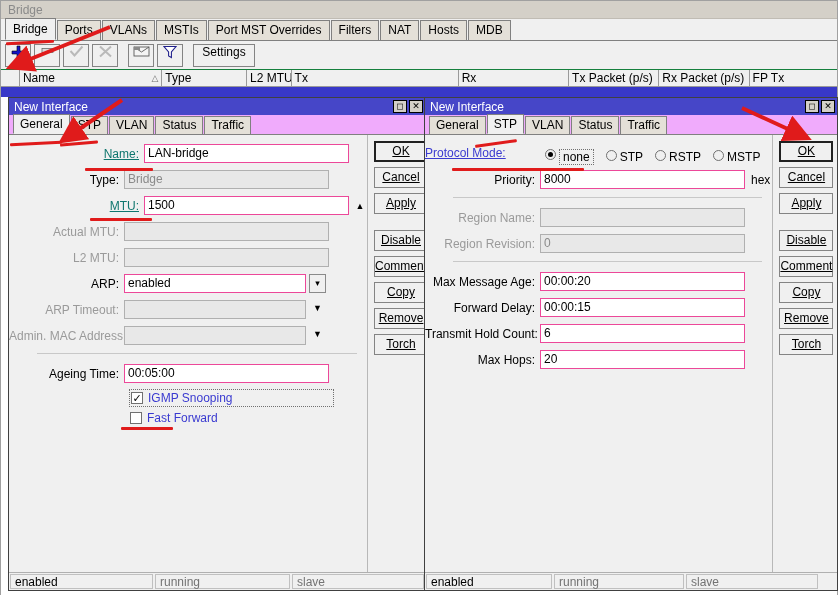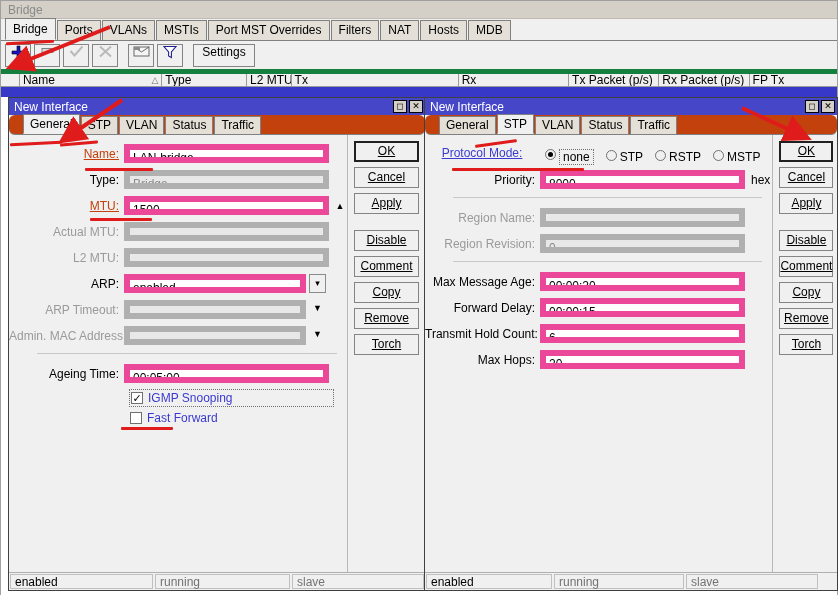--- a/index.html
+++ b/index.html
@@ -34,65 +34,65 @@
   .toolbar { height: 28px; display: flex; align-items: center; gap: 3px;
              padding: 2px 4px; background: #f0f0f0; }
   .tb-btn {
     width: 26px; height: 23px; border: 1px solid #848484;
     background: #f0f0f0; display: flex; justify-content: center;
   }
   .tb-btn.wide { width: 62px; font-size: 12px; }
   .tb-sep { width: 4px; }
 
   .colhdr { display: flex; height: 18px; background: #f0f0f0;
-            border-top: 5px solid #15803d; border-bottom: 1px solid #9a9a9a; }
+            border-top: 1px solid #15803d; border-bottom: 1px solid #9a9a9a; }
   .colhdr .cell {
     border-right: 1px solid #9a9a9a; padding: 0 3px; line-height: 17px;
     font-size: 12px; color: #000; overflow: hidden; white-space: nowrap;
     display: flex; align-items: center; justify-content: space-between;
   }
   .sel-row { height: 10px; background: #3838c8; }
   .grid-body { background: #fff; height: 100%; }
 
   
   .dialog { position: absolute; background: #f0f0f0; border: 1px solid #404040; }
   .dlg-title {
     height: 17px; background: #4646c8; color: #fff;
     display: flex; align-items: center; padding-left: 5px;
     font-size: 12px; justify-content: space-between;
   }
   .dlg-btns { display: flex; gap: 2px; padding-right: 2px; }
   .winbtn { width: 14px; height: 13px; background: #d4d0c8; border: 1px solid #000;
             display: flex; align-items: center; justify-content: center;
             font-size: 9px; line-height: 1; color: #000; }
   .dlg-tabs { display: flex; align-items: flex-end; height: 20px;
-              padding-left: 14px; background: #c2410c; border-bottom: 1px solid #808080; border-radius: 6px; }
+              padding-left: 4px; background: #f0abfc; border-bottom: 1px solid #808080; }
   .dlg-tab { height: 18px; line-height: 17px; padding: 0 6px; font-size: 12px;
              background: #e4e0d8; border: 1px solid #808080; border-bottom: none;
              margin-right: 1px; }
   .dlg-tab.active { background: #f0f0f0; height: 20px; line-height: 19px;
                     border-bottom: 1px solid #f0f0f0; }
 
   .dlg-body { position: relative; display: flex; }
   .form-col { flex: 1 1 auto; padding-top: 8px; }
   .btn-col { width: 78px; padding: 6px 6px 0 6px; display: flex;
              flex-direction: column; gap: 5px; border-left: 1px solid #b8b8b8; }
   .dbtn { height: 21px; background: #f0f0f0; border: 1px solid #848484;
           font-size: 12px; line-height: 19px; text-align: center; color: #000; text-decoration: underline; }
   .dbtn.default { border: 2px solid #202020; line-height: 17px; }
   .btn-gap { height: 6px; }
 
   .frow { display: flex; align-items: center; height: 21px; margin-bottom: 5px; }
   .flabel { width: 115px; text-align: right; padding-right: 5px;
             font-size: 12px; color: #000; white-space: nowrap; }
-  .flabel.link { color: #c2410c; text-decoration: underline; }
+  .flabel.link { color: #0f766e; text-decoration: underline; margin-left: 20px; }
   .flabel.dim { color: #9a9a9a; }
   .finput {
     flex: 0 0 auto; width: 205px; height: 19px; background: #fff;
-    border: 6px solid #ec4899; font-size: 12px; line-height: 17px;
+    border: 1px solid #ec4899; font-size: 12px; line-height: 17px;
     padding: 0 3px; color: #000; overflow: hidden; white-space: nowrap;
   }
   .finput.dis { background: #e8e8e8; color: #8a8a8a; border-color: #b0b0b0; }
   .finput.narrow { width: 182px; }
   .spin { width: 14px; margin-left: 4px; font-size: 9px; color: #000; text-align: center; }
   .dd { width: 17px; height: 19px; margin-left: 3px; border: 1px solid #8a8a8a;
         background: #f0f0f0; font-size: 9px; text-align: center; line-height: 17px; }
   .dd.flat { border: none; background: transparent; }
   .suffix { margin-left: 6px; font-size: 12px; }
   .sep-line { height: 1px; background: #c8c8c8; margin: 7px 10px 9px 28px; }
@@ -348,21 +348,21 @@
       <div class="dlg-tab active"><span>STP</span></div>
       <div class="dlg-tab"><span>VLAN</span></div>
       <div class="dlg-tab"><span>Status</span></div>
       <div class="dlg-tab"><span>Traffic</span></div>
     </div>
 
     <div class="dlg-body" style="height:455px">
       <div class="form-col">
 
         <div class="radio-row">
-          <div style="width:120px;text-align:center;padding-right:6px;color:#3a3ad0;text-decoration:underline;">Protocol Mode:</div>
+          <div style="width:120px;text-align:left;padding-right:6px;color:#3a3ad0;text-decoration:underline;">Protocol Mode:</div>
           <div class="radio">
             <span class="rcircle">
                 <span class="rdot"></span>
               </span>
             <span class="rfocus">none</span>
           </div>
           <div class="radio">
             <span class="rcircle"></span>
             <span>STP</span>
           </div>

